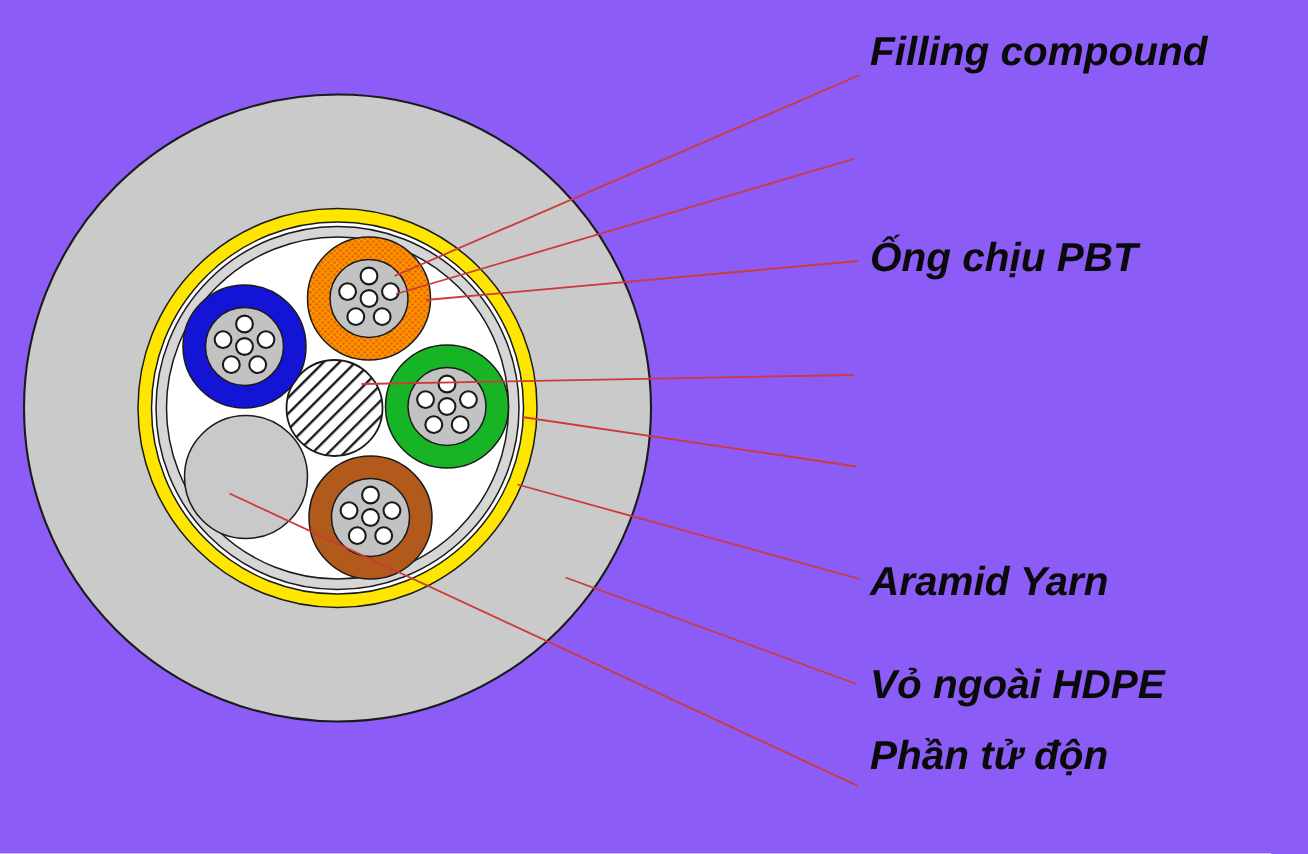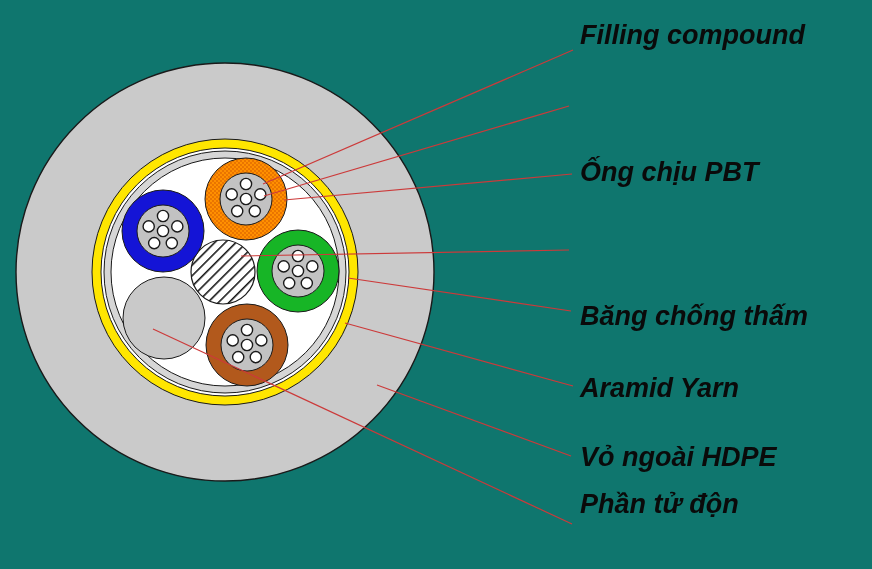--- a/index.html
+++ b/index.html
@@ -4,21 +4,21 @@
 <style>
   html, body {
     margin: 0;
     padding: 0;
     background: #ffffff;
   }
   .canvas {
     position: relative;
     width: 872px;
     height: 569px;
-    background: #0f766e;
+    background: #8b5cf6;
     overflow: hidden;
     font-family: "Liberation Sans", "DejaVu Sans", sans-serif;
   }
   .diagram-svg {
     position: absolute;
     left: 0;
     top: 0;
   }
   .part-label {
     position: absolute;
@@ -99,18 +99,17 @@
       <line x1="569" y1="250" x2="241" y2="256"></line>
       <line x1="571" y1="311" x2="348" y2="278"></line>
       <line x1="573" y1="386" x2="345" y2="323"></line>
       <line x1="571" y1="456" x2="377" y2="385"></line>
       <line x1="572" y1="524" x2="153" y2="329"></line>
     </g>
   </svg>
 
   <div class="part-label" style="top:35px">Filling compound</div>
   <div class="part-label" style="top:172px">Ống chịu PBT</div>
-  <div class="part-label" style="top:316px">Băng chống thấm</div>
   <div class="part-label" style="top:457px">Vỏ ngoài HDPE</div>
   <div class="part-label" style="top:388px">Aramid Yarn</div>
   <div class="part-label" style="top:504px">Phần tử độn</div>
 
 </div>
 
 </body></html>

